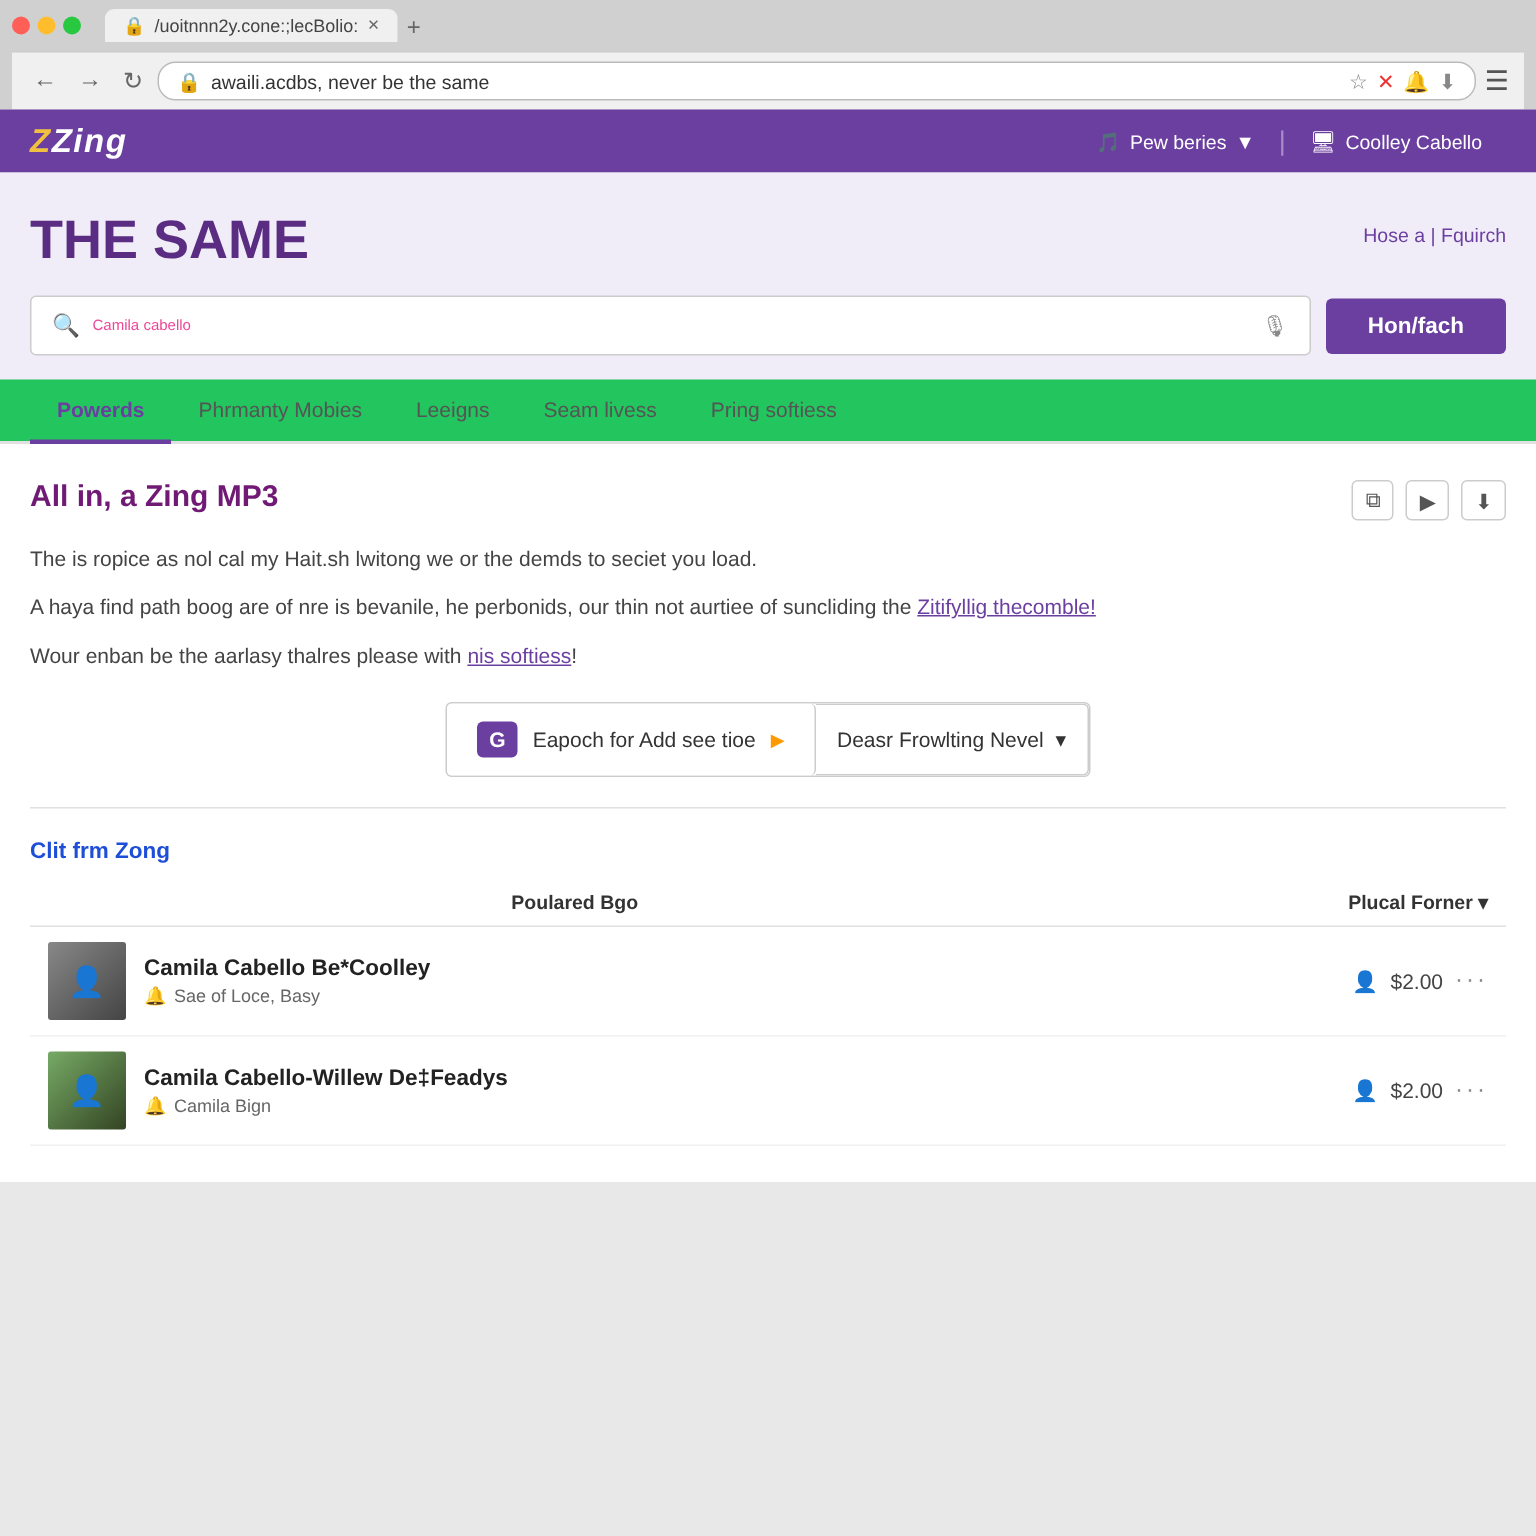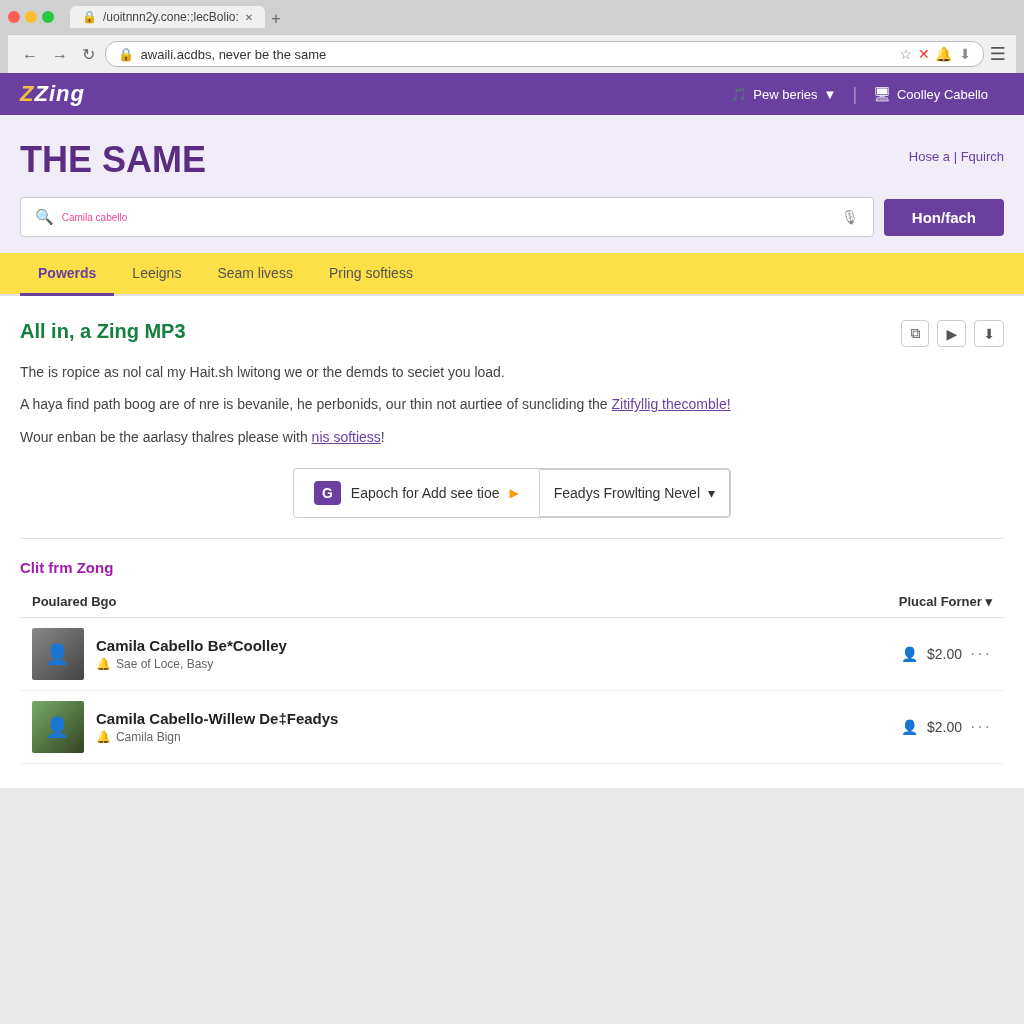--- a/index.html
+++ b/index.html
@@ -43,46 +43,46 @@
     
     .search-area { background: #f0ecf8; padding: 24px 20px 16px 20px; }
     .page-title { font-size: 36px; font-weight: bold; color: #5a2d82; margin-bottom: 16px; }
     .search-row { display: flex; gap: 10px; align-items: center; }
     .search-bar { flex: 1; background: white; border: 1px solid #ccc; border-radius: 4px; padding: 10px 14px; display: flex; align-items: center; gap: 8px; font-size: 15px; }
     .search-input-text { flex: 1; color: #ec4899; font-size: 10px; }
     .search-mic { color: #888; font-size: 14px; }
     .search-submit { background: #6b3fa0; color: white; border: none; border-radius: 4px; padding: 10px 28px; font-size: 15px; font-weight: bold; cursor: pointer; white-space: nowrap; }
 
     
-    .tabs-nav { background: #fde047; border-bottom: 2px solid #e0e0e0; padding: 0 20px; display: flex; gap: 0; }
+    .tabs-nav { background: #22c55e; border-bottom: 2px solid #e0e0e0; padding: 0 20px; display: flex; gap: 0; }
     .tab-item { padding: 12px 18px; font-size: 14px; color: #555; cursor: pointer; border-bottom: 3px solid transparent; margin-bottom: -2px; }
     .tab-item.active { color: #6b3fa0; border-bottom-color: #6b3fa0; font-weight: bold; }
 
     
     .content { background: white; padding: 24px 20px; }
 
     
-    .section-title { font-size: 20px; font-weight: bold; color: #15803d; margin-bottom: 8px; }
+    .section-title { font-size: 20px; font-weight: bold; color: #701a75; margin-bottom: 8px; }
     .section-desc { font-size: 14px; color: #444; margin-bottom: 10px; line-height: 1.6; }
     .section-link { color: #6b3fa0; text-decoration: underline; cursor: pointer; }
 
     
     .action-row { margin: 20px 0; display: flex; justify-content: center; }
     .action-btn { background: white; border: 1px solid #ccc; border-radius: 4px; padding: 12px 20px; display: flex; align-items: center; gap: 10px; font-size: 14px; color: #333; cursor: pointer; }
     .action-btn-logo { background: #6b3fa0; color: white; font-size: 14px; font-weight: bold; padding: 4px 8px; border-radius: 4px; }
     .action-btn-arrow { color: #f90; font-size: 12px; }
     .action-btn-dropdown { background: white; border: 1px solid #ccc; border-radius: 0 4px 4px 0; padding: 12px 14px; display: flex; align-items: center; gap: 8px; font-size: 14px; color: #333; cursor: pointer; border-left: none; }
 
     
     .divider { border: none; border-top: 1px solid #e0e0e0; margin: 20px 0; }
 
     
-    .table-section-title { font-size: 15px; font-weight: bold; color: #a21caf; margin-bottom: 10px; }
+    .table-section-title { font-size: 15px; font-weight: bold; color: #1d4ed8; margin-bottom: 10px; }
     .results-table { width: 100%; border-collapse: collapse; }
-    .results-table th { text-align: left; padding: 8px 12px; font-size: 13px; color: #333; border-bottom: 1px solid #e0e0e0; font-weight: bold; }
+    .results-table th { text-align: center; padding: 8px 12px; font-size: 13px; color: #333; border-bottom: 1px solid #e0e0e0; font-weight: bold; }
     .results-table th.right { text-align: right; }
     .results-table td { padding: 10px 12px; border-bottom: 1px solid #f0f0f0; vertical-align: middle; }
     .result-row { display: flex; align-items: center; gap: 12px; }
     .thumb-placeholder { width: 52px; height: 52px; background: linear-gradient(135deg, #888 0%, #444 100%); border-radius: 2px; display: flex; align-items: center; justify-content: center; color: white; font-size: 20px; }
     .result-info { flex: 1; }
     .result-name { font-size: 15px; font-weight: bold; color: #222; }
     .result-sub { display: flex; align-items: center; gap: 5px; font-size: 12px; color: #666; margin-top: 3px; }
     .price-col { text-align: right; display: flex; align-items: center; justify-content: flex-end; gap: 8px; font-size: 14px; color: #444; white-space: nowrap; }
     .more-btn { color: #888; cursor: pointer; letter-spacing: 2px; font-size: 16px; }
 
@@ -156,20 +156,21 @@
       <span style="color:#888;">🔍</span>
       <span class="search-input-text">Camila cabello</span>
       <span class="search-mic">🎙</span>
     </div>
     <button class="search-submit">Hon/fach</button>
   </div>
 </div>
 
 <div class="tabs-nav">
   <div class="tab-item active">Powerds</div>
+  <div class="tab-item">Phrmanty Mobies</div>
   <div class="tab-item">Leeigns</div>
   <div class="tab-item">Seam livess</div>
   <div class="tab-item">Pring softiess</div>
 </div>
 
 <div class="content">
 
   <div style="display:flex; justify-content:space-between; align-items:flex-start; margin-bottom:10px;">
     <div class="section-title">All in, a Zing MP3</div>
     <div class="section-toolbar">
@@ -188,21 +189,21 @@
   </p>
 
   <div class="action-row">
     <div style="display:flex; border: 1px solid #ccc; border-radius: 4px; overflow:hidden;">
       <div class="action-btn" style="border:none; border-right:1px solid #ccc;">
         <span class="action-btn-logo">G</span>
         <span>Eapoch for Add see tioe</span>
         <span class="action-btn-arrow">▶</span>
       </div>
       <div class="action-btn-dropdown">
-        <span>Feadys Frowlting Nevel</span>
+        <span>Deasr Frowlting Nevel</span>
         <span>▾</span>
       </div>
     </div>
   </div>
 
   <hr class="divider">
 
   <div class="table-section-title">Clit frm Zong</div>
   <table class="results-table">
     <thead>

